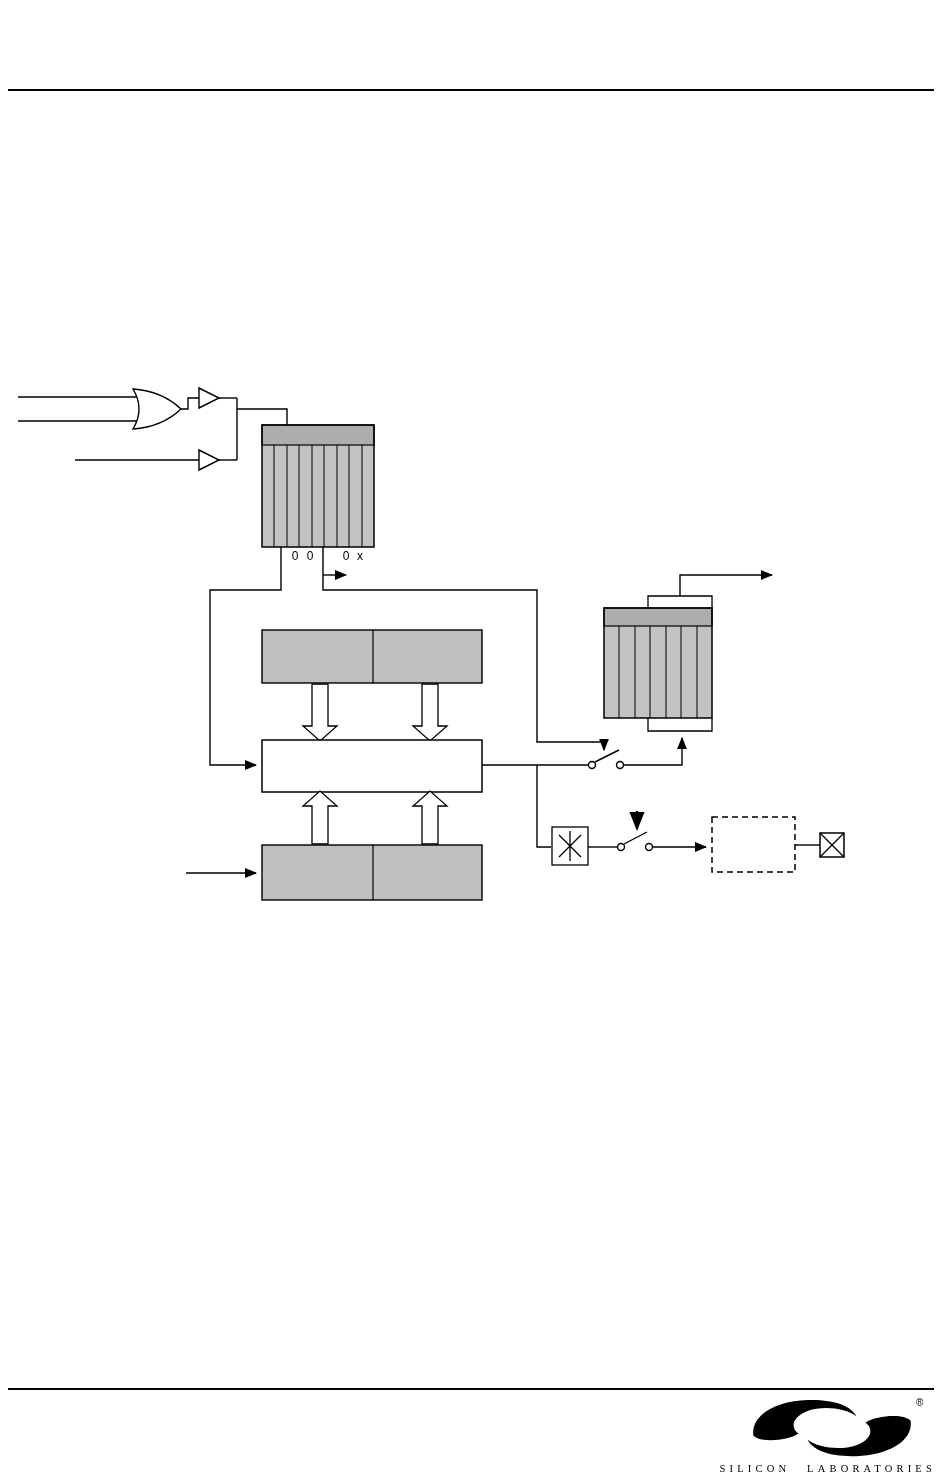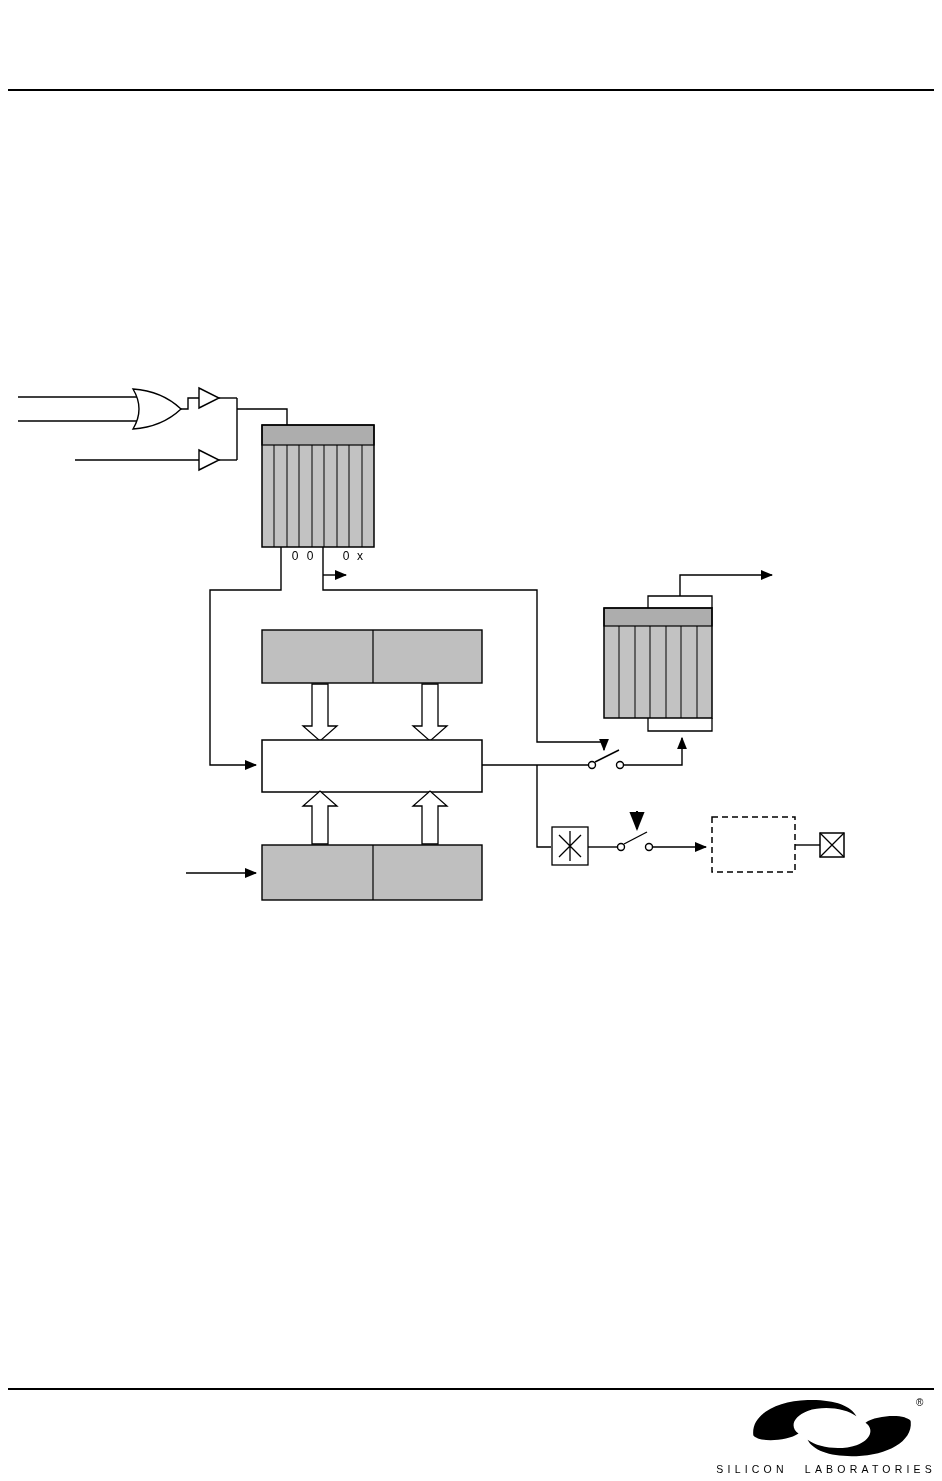--- a/index.html
+++ b/index.html
@@ -8,21 +8,21 @@
     font-family:"Liberation Sans",sans-serif;overflow:hidden;
   }
   .rule{position:absolute;left:8px;width:926px;background:#000;}
   .rule-top{top:89px;height:2px;}
   .rule-bottom{top:1388px;height:2px;}
   svg.diagram{position:absolute;left:0;top:0;}
   .logo-swirl{position:absolute;left:746px;top:1396px;}
   .reg-mark{position:absolute;left:916px;top:1397px;font-size:10px;color:#000;}
   .wordmark{
     position:absolute;top:1463px;right:6px;font-size:10.5px;color:#000;
-    letter-spacing:4.2px;word-spacing:10px;white-space:nowrap;
+    letter-spacing:4.2px;word-spacing:10px;white-space:nowrap;font-family:Liberation Serif, serif;
   }
   text.bitval{font-family:"Liberation Sans",sans-serif;font-size:12px;fill:#000;}
 </style>
 </head>
 <body>
 
 <div class="page">
 
   <div class="rule rule-top"></div>
   <div class="rule rule-bottom"></div>

